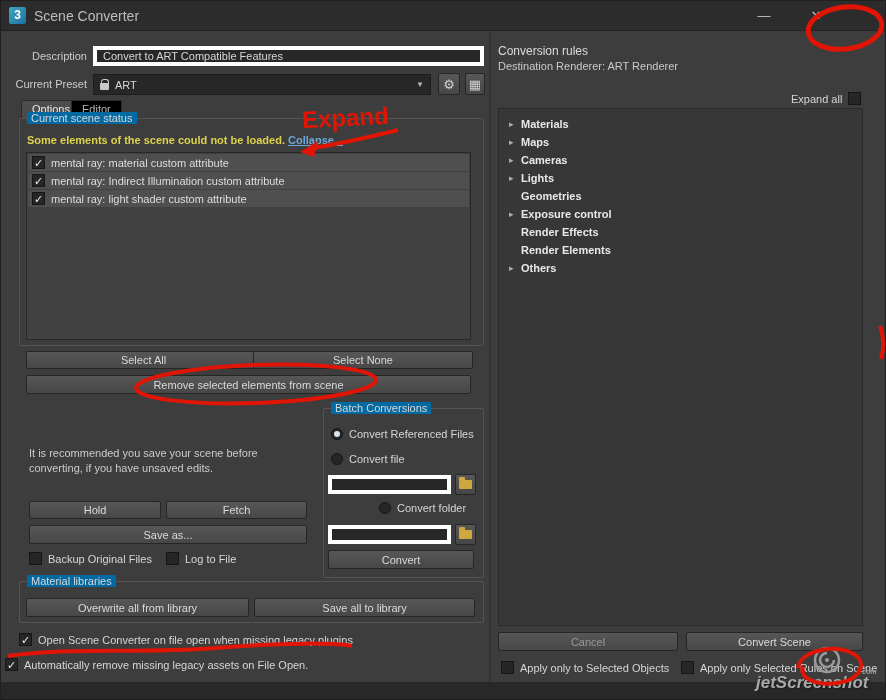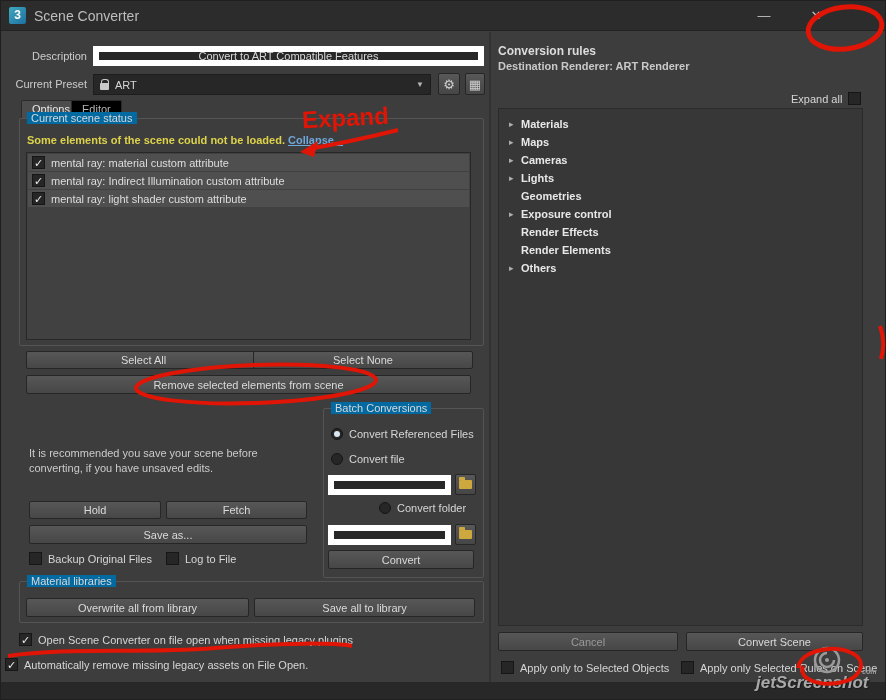--- a/index.html
+++ b/index.html
@@ -6,21 +6,21 @@
   html,body { width:886px; height:700px; }
   body { font-family:"Liberation Sans", sans-serif; background:#3d3d3d; position:relative; overflow:hidden; color:#d2d2d2; }
   #win { position:absolute; inset:0; border:1px solid #1f1f1f; }
 
   .titlebar { position:absolute; top:0; left:0; right:0; height:30px; background:#2c2c2c; border-bottom:1px solid #232323; display:flex; align-items:center; padding:0 8px; }
   .appicon { width:17px; height:17px; background:linear-gradient(135deg,#3fa9c0,#1d6fa0); color:#fff; font-size:12px; font-weight:bold; text-align:center; line-height:17px; border-radius:2px; margin-right:8px; }
   .title { font-size:14px; color:#bdbdbd; }
   .win-btn { position:absolute; top:7px; width:30px; text-align:center; color:#c4c4c4; font-size:13px; cursor:default; }
 
   .lbl { position:absolute; font-size:11px; color:#cccccc; }
-  .field { position:absolute; background:#272727; border:6px solid #ffffff; color:#d6d6d6; font-size:11px; padding:4px 6px; font-family:"Liberation Sans",sans-serif;text-align:center; }
+  .field { position:absolute; background:#272727; border:4px solid #ffffff; color:#d6d6d6; font-size:11px; padding:4px 6px; font-family:"Liberation Sans",sans-serif; }
   .combo { position:absolute; background:#272727; border:1px solid #1d1d1d; display:flex; align-items:center; padding:0 6px; font-size:11px; color:#d6d6d6; }
   .caret { margin-left:auto; font-size:8px; color:#b5b5b5; }
   .lock { width:9px; height:7px; background:#c9c9c9; border-radius:1px; position:relative; margin-right:6px; margin-top:3px; }
   .lock::before { content:""; position:absolute; top:-4px; left:1px; width:6px; height:4px; border:1.5px solid #c9c9c9; border-bottom:none; border-radius:3px 3px 0 0; }
 
   .btn { position:absolute; background:linear-gradient(#575757,#474747); border:1px solid #262626; border-radius:2px; color:#dadada; font-size:11px; text-align:center; display:flex; align-items:center; justify-content:center; cursor:default; }
   .btn.dim { color:#9a9a9a; }
   .iconbtn { position:absolute; background:linear-gradient(#585858,#464646); border:1px solid #262626; border-radius:2px; color:#cfcfcf; display:flex; align-items:center; justify-content:center; font-size:13px; }
 
   .tab { position:absolute; top:99px; height:18px; font-size:11px; padding:0 10px; line-height:17px; border:1px solid #2a2a2a; border-bottom:none; border-radius:2px 2px 0 0; }
@@ -41,21 +41,21 @@
   .cbrow { position:absolute; display:flex; align-items:center; gap:6px; font-size:11px; color:#d6d6d6; white-space:nowrap; }
 
   .radio { width:12px; height:12px; border-radius:50%; background:#262626; border:1px solid #161616; flex:none; position:relative; }
   .radio.sel::after { content:""; position:absolute; left:2px; top:2px; width:6px; height:6px; border-radius:50%; background:#d8e6f2; }
 
   .note { position:absolute; font-size:11px; color:#cbcbcb; line-height:15px; }
 
   .folder { width:13px; height:9px; background:#cda83e; border-radius:1px; position:relative; }
   .folder::before { content:""; position:absolute; top:-3px; left:0; width:6px; height:3px; background:#cda83e; border-radius:1px 1px 0 0; }
 
-  .rp-text { position:absolute; font-size:11px; color:#c9c9c9;font-weight:bold; }
+  .rp-text { position:absolute; font-size:11px; color:#c9c9c9; }
   .tree { position:absolute; background:#373737; border:1px solid #2b2b2b; padding-top:6px; }
   .tree-item { height:18px; display:flex; align-items:center; padding-left:10px; }
   .tree-arrow { width:12px; font-size:9px; color:#b0b0b0; flex:none; }
   .tree-label { font-size:11px; font-weight:bold; color:#e8e8e8; }
 
   .splitter { position:absolute; left:488px; top:31px; width:2px; bottom:0; background:#323232; }
   .bottomstrip { position:absolute; left:0; right:0; top:681px; bottom:0; background:#282828; }
 
   .annot { position:absolute; left:0; top:0; z-index:60; pointer-events:none; }
   .expand-note { position:absolute; left:302px; top:104px; z-index:61; color:#e01505; font-size:24px; font-weight:bold; transform:rotate(-3deg); pointer-events:none; }

